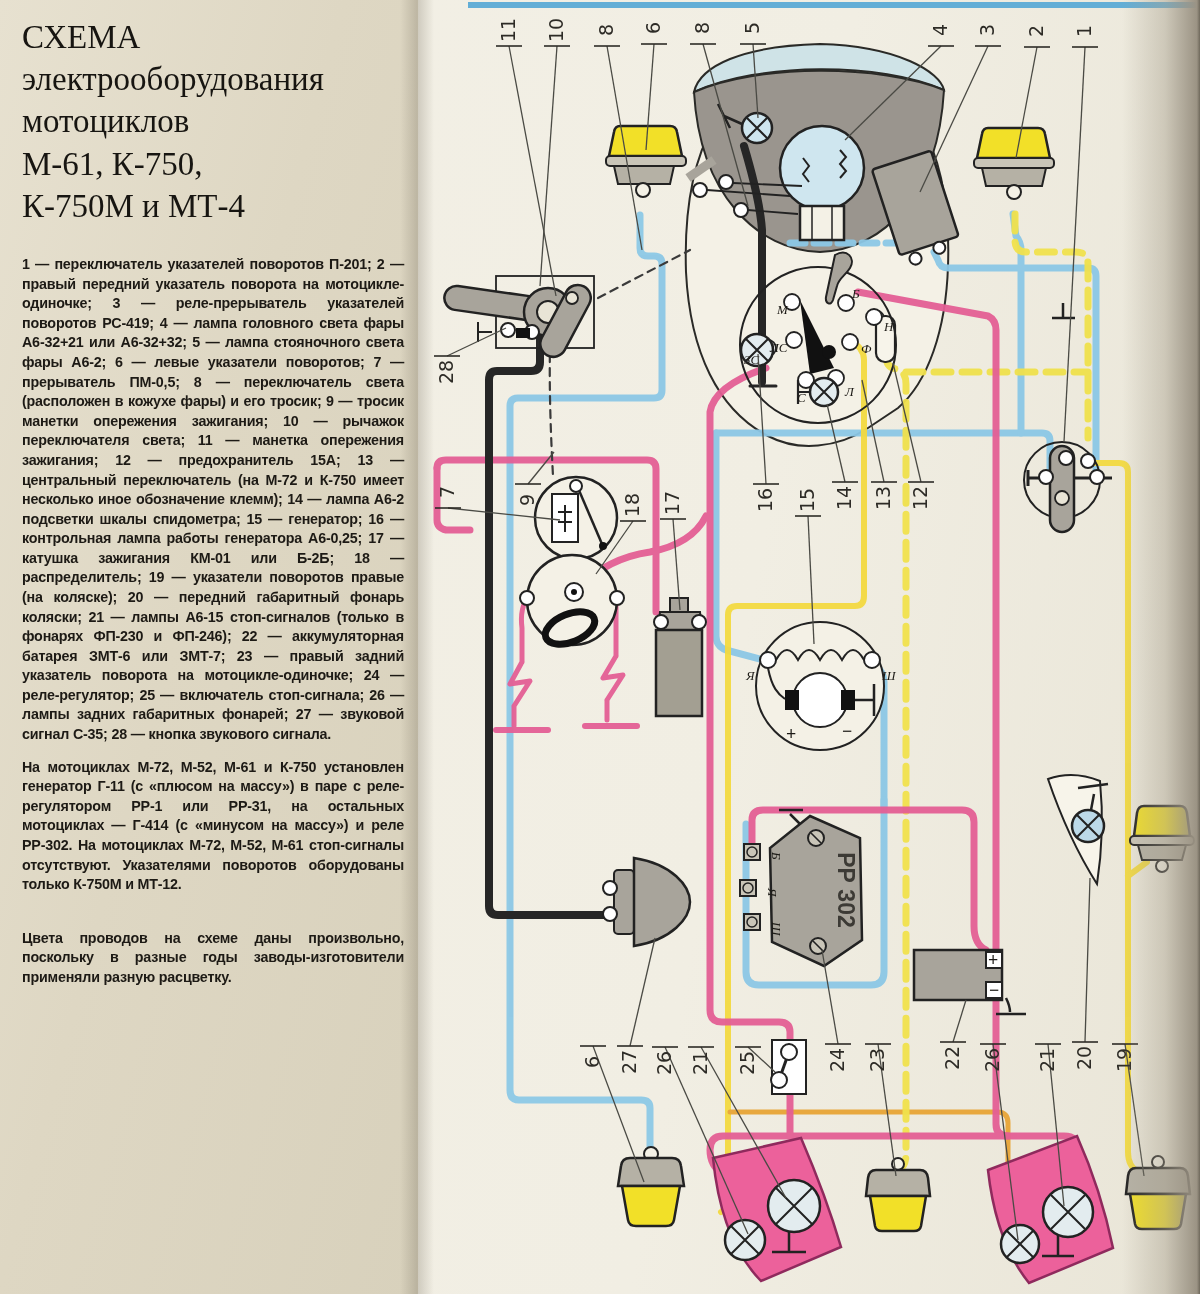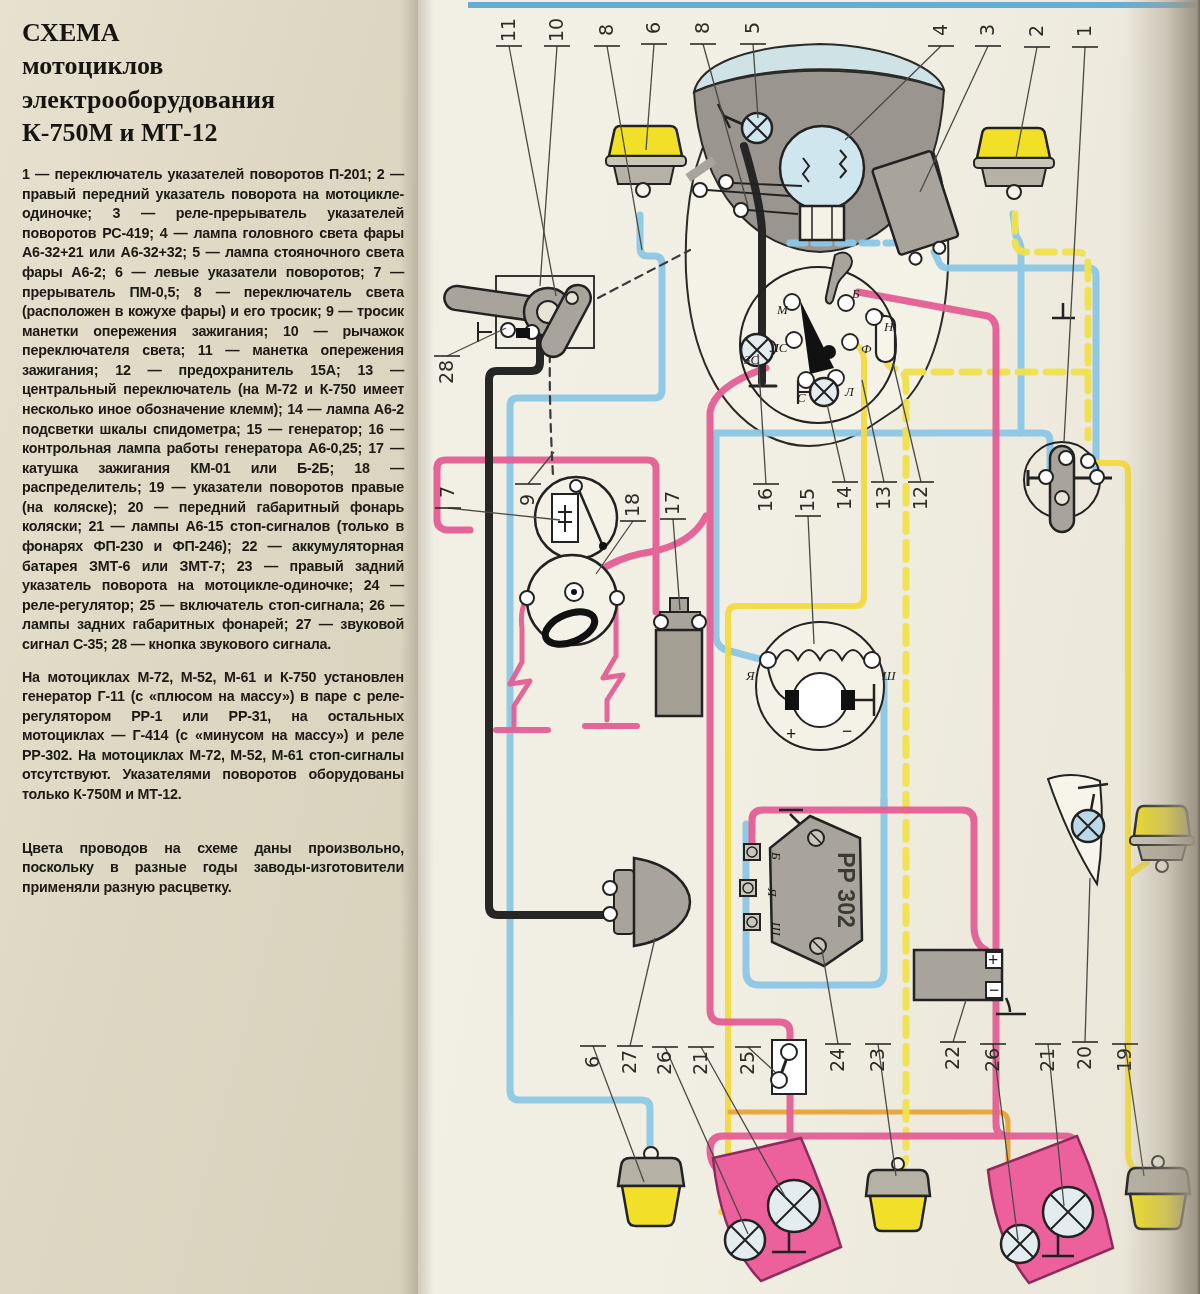--- a/index.html
+++ b/index.html
@@ -8,22 +8,22 @@
         font-family:"Liberation Sans",sans-serif;}
   .topline{position:absolute;left:468px;top:2px;width:732px;height:6px;background:#63aed6;}
   .right-shade{position:absolute;top:0;right:0;width:78px;height:100%;
         background:linear-gradient(90deg,rgba(168,160,142,0) 0%,rgba(168,160,142,.45) 55%,#9b9384 96%,#6e685b 100%);
         pointer-events:none;z-index:5;}
   .crease{position:absolute;left:400px;top:0;width:34px;height:100%;
         background:linear-gradient(90deg,rgba(110,102,85,0),rgba(110,102,85,.28),rgba(110,102,85,0));z-index:4;}
   .left-col{position:absolute;left:0;top:0;width:418px;height:100%;box-sizing:border-box;
         padding:16px 14px 0 22px;z-index:3;
         background:linear-gradient(105deg,#e7e1d0 0%,#ded7c3 45%,#d8d1bc 100%);}
-  .title{font-family:"Liberation Serif",serif;font-weight:bold;color:#171511;
-        font-size:26px;line-height:1.28;margin:0 0 16px 0;}
+  .title{font-family:"Liberation Serif",serif;font-weight:normal;color:#171511;
+        font-size:33px;line-height:1.28;margin:0 0 28px 0;}
   .legend, .note{font-weight:bold;color:#1d1a15;font-size:14.3px;line-height:1.37;
         text-align:justify;letter-spacing:-0.2px;margin:0;}
   .note{margin-top:13px;}
   .note.gap{margin-top:34px;}
   svg.diagram{position:absolute;left:0;top:0;z-index:1;}
   .co-num{font-family:"DejaVu Sans",sans-serif;font-size:19px;fill:#2d2b26;}
   .tlabel{font-family:"Liberation Serif",serif;font-style:italic;font-size:13px;fill:#1c1a16;}
   .big{font-size:18px;font-weight:bold;font-style:normal;}
   .reg-text{font-family:"Liberation Sans",sans-serif;font-weight:bold;font-size:23px;fill:#3c3a35;}
 </style>
@@ -432,21 +432,22 @@
       </g>
   </svg>
 
   <div class="topline"></div>
   <div class="crease"></div>
   <div class="right-shade"></div>
 
   <div class="left-col">
     <div class="title">
       <div>СХЕМА</div>
+      <div>электрооборудования</div>
       <div>мотоциклов</div>
-      <div>электрооборудования</div>
-      <div>К-750М и МТ-12</div>
+      <div>М-61, К-750,</div>
+      <div>К-750М и МТ-4</div>
     </div>
     <p class="legend" id="legend-p">1 — переключатель указателей поворотов П-201; 2 — правый передний указатель поворота на мотоцикле-одиночке; 3 — реле-прерыватель указателей поворотов РС-419; 4 — лампа головного света фары А6-32+21 или А6-32+32; 5 — лампа стояночного света фары А6-2; 6 — левые указатели поворотов; 7 — прерыватель ПМ-0,5; 8 — переключатель света (расположен в кожухе фары) и его тросик; 9 — тросик манетки опережения зажигания; 10 — рычажок переключателя света; 11 — манетка опережения зажигания; 12 — предохранитель 15А; 13 — центральный переключатель (на М-72 и К-750 имеет несколько иное обозначение клемм); 14 — лампа А6-2 подсветки шкалы спидометра; 15 — генератор; 16 — контрольная лампа работы генератора А6-0,25; 17 — катушка зажигания КМ-01 или Б-2Б; 18 — распределитель; 19 — указатели поворотов правые (на коляске); 20 — передний габаритный фонарь коляски; 21 — лампы А6-15 стоп-сигналов (только в фонарях ФП-230 и ФП-246); 22 — аккумуляторная батарея ЗМТ-6 или ЗМТ-7; 23 — правый задний указатель поворота на мотоцикле-одиночке; 24 — реле-регулятор; 25 — включатель стоп-сигнала; 26 — лампы задних габаритных фонарей; 27 — звуковой сигнал С-35; 28 — кнопка звукового сигнала.</p>
     <p class="note">На мотоциклах М-72, М-52, М-61 и К-750 установлен генератор Г-11 (с «плюсом на массу») в паре с реле-регулятором РР-1 или РР-31, на остальных мотоциклах — Г-414 (с «минусом на массу») и реле РР-302. На мотоциклах М-72, М-52, М-61 стоп-сигналы отсутствуют. Указателями поворотов оборудованы только К-750М и МТ-12.</p>
     <p class="note gap">Цвета проводов на схеме даны произвольно, поскольку в разные годы заводы-изготовители применяли разную расцветку.</p>
   </div>
 </div>
 
 </body></html>

